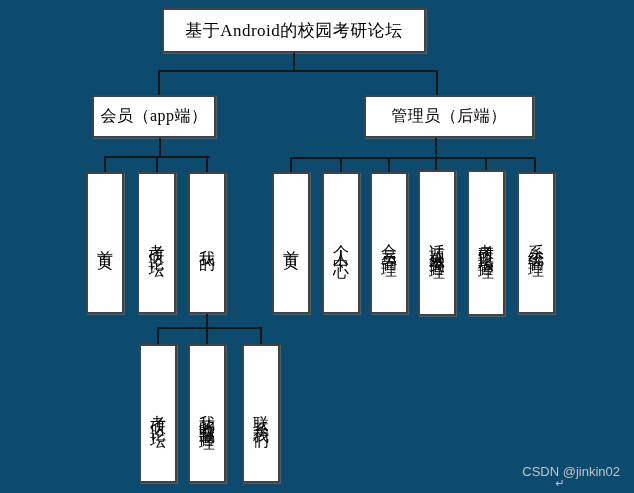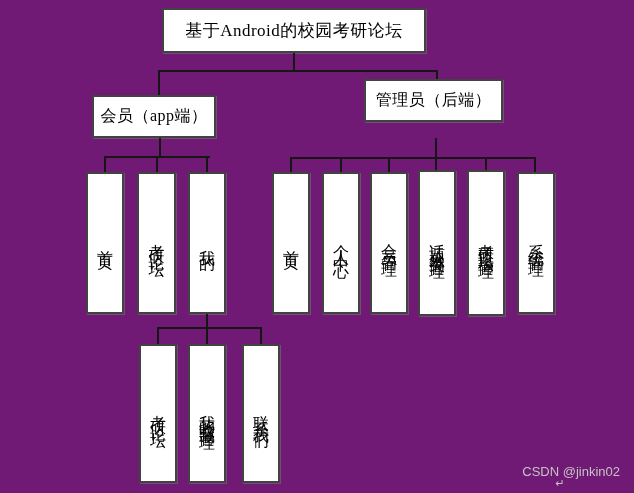--- a/index.html
+++ b/index.html
@@ -5,21 +5,21 @@
   * { margin: 0; padding: 0; box-sizing: border-box; }
   html, body { background: #ffffff; }
   body {
     width: 634px; height: 493px;
     font-family: "Liberation Serif", "DejaVu Serif", serif;
     color: #000;
   }
   .canvas {
     position: relative;
     width: 634px; height: 493px;
-    background: #701a75;
+    background: #0c4a6e;
     overflow: hidden;
   }
   .node {
     position: absolute;
     background: #ffffff;
     border: 2px solid #424242;
     box-shadow: 1px 1px 0 rgba(120,120,120,0.55);
     display: flex;
     align-items: center;
     justify-content: center;
@@ -71,21 +71,21 @@
   </div>
 
   <div class="line" style="left: 293px; top: 53px; width: 2px; height: 18px; background: rgb(22, 22, 22);"></div>
   <div class="line" style="left: 158px; top: 70px; width: 280px; height: 2px; background: rgb(22, 22, 22);"></div>
   <div class="line" style="left: 158px; top: 70px; width: 2px; height: 25px; background: rgb(22, 22, 22);"></div>
   <div class="line" style="left: 436px; top: 70px; width: 2px; height: 25px; background: rgb(22, 22, 22);"></div>
 
   <div class="node" style="left: 92px; top: 95px; width: 124px; height: 43px; border-color: rgb(66, 66, 66);">
     <span class="hlabel">会员（app端）</span>
   </div>
-  <div class="node" style="left: 364px; top: 79px; width: 139px; height: 43px; border-color: rgb(66, 66, 66);">
+  <div class="node" style="left: 364px; top: 95px; width: 170px; height: 43px; border-color: rgb(66, 66, 66);">
     <span class="hlabel">管理员（后端）</span>
   </div>
 
   <div class="line" style="left: 159px; top: 138px; width: 2px; height: 20px; background: rgb(22, 22, 22);"></div>
   <div class="line" style="left: 104px; top: 156px; width: 106px; height: 2px; background: rgb(22, 22, 22);"></div>
   <div class="line" style="left: 104px; top: 156px; width: 2px; height: 16px; background: rgb(22, 22, 22);"></div>
   <div class="line" style="left: 156px; top: 156px; width: 2px; height: 16px; background: rgb(22, 22, 22);"></div>
   <div class="line" style="left: 206px; top: 156px; width: 2px; height: 16px; background: rgb(22, 22, 22);"></div>
 
   <div class="line" style="left: 435px; top: 138px; width: 2px; height: 21px; background: rgb(22, 22, 22);"></div>

